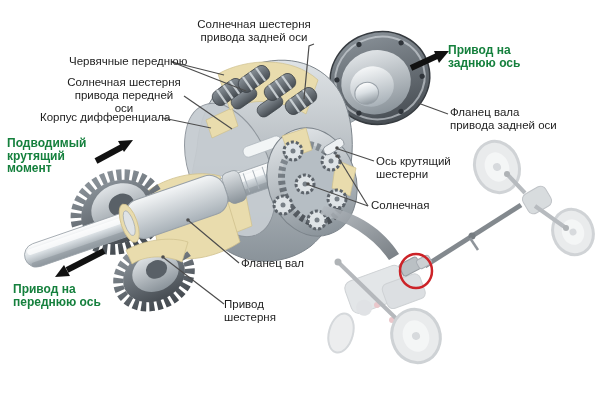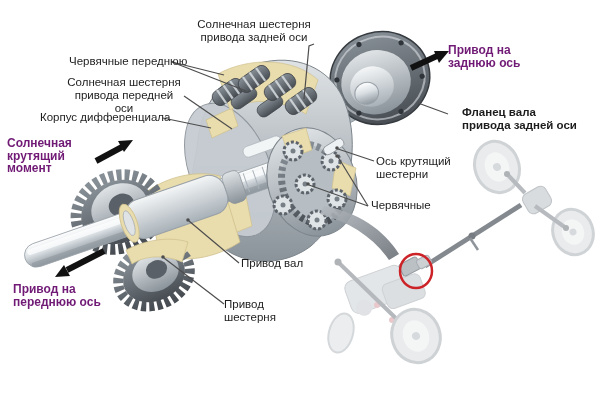--- a/index.html
+++ b/index.html
@@ -1,20 +1,20 @@
 <!DOCTYPE html>
 <html><head>
 <meta charset="utf-8">
 <style>
   html,body{margin:0;padding:0;background:#fff;}
   .stage{position:relative;width:600px;height:400px;background:#ffffff;overflow:hidden;
          font-family:"Liberation Sans",sans-serif;}
   .stage svg{position:absolute;left:0;top:0;}
   .lbl{position:absolute;font-size:11.5px;line-height:13px;color:#1d1d1d;white-space:pre-line;}
-  .lbl.b{font-weight:700;font-size:12px;line-height:12.5px;color:#701a75;}
+  .lbl.b{font-weight:700;font-size:12px;line-height:12.5px;color:#15803d;}
   .lbl.c{text-align:center;}
 </style>
 </head>
 <body>
 
 <div class="stage">
 
 <svg width="600" height="400" viewBox="0 0 600 400">
   <defs>
     <linearGradient id="gShaft" x1="0" y1="0" x2="0" y2="1">
@@ -256,27 +256,27 @@
 </svg>
 
 <div class="lbl c" style="left:193px;top:18px;width:122px;">Солнечная шестерня
 привода задней оси</div>
 <div class="lbl b" style="left:448px;top:44px;">Привод на
 заднюю ось</div>
 <div class="lbl" style="left:69px;top:55px;">Червячные переднюю</div>
 <div class="lbl c" style="left:64px;top:76px;width:120px;">Солнечная шестерня
 привода передней оси</div>
 <div class="lbl" style="left:40px;top:111px;">Корпус дифференциала</div>
-<div class="lbl b" style="left:7px;top:137px;">Солнечная
+<div class="lbl b" style="left:7px;top:137px;">Подводимый
 крутящий
 момент</div>
-<div class="lbl" style="left:462px;top:106px;font-weight:bold;">Фланец вала
+<div class="lbl" style="left:450px;top:106px;">Фланец вала
 привода задней оси</div>
 <div class="lbl" style="left:376px;top:155px;">Ось крутящий
 шестерни</div>
-<div class="lbl" style="left:371px;top:199px;">Червячные</div>
+<div class="lbl" style="left:371px;top:199px;">Солнечная</div>
 <div class="lbl b" style="left:13px;top:283px;">Привод на
 переднюю ось</div>
-<div class="lbl" style="left:241px;top:257px;">Привод вал</div>
+<div class="lbl" style="left:241px;top:257px;">Фланец вал</div>
 <div class="lbl" style="left:224px;top:298px;">Привод
 шестерня</div>
 
 </div>
 
 </body></html>

